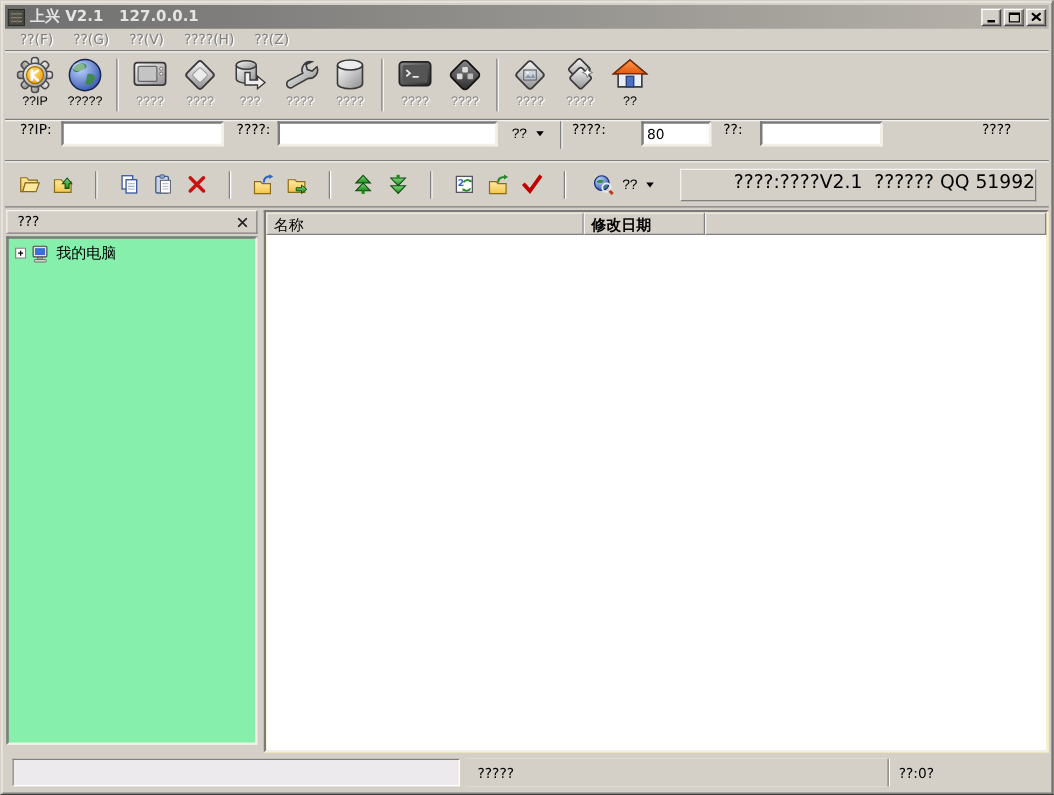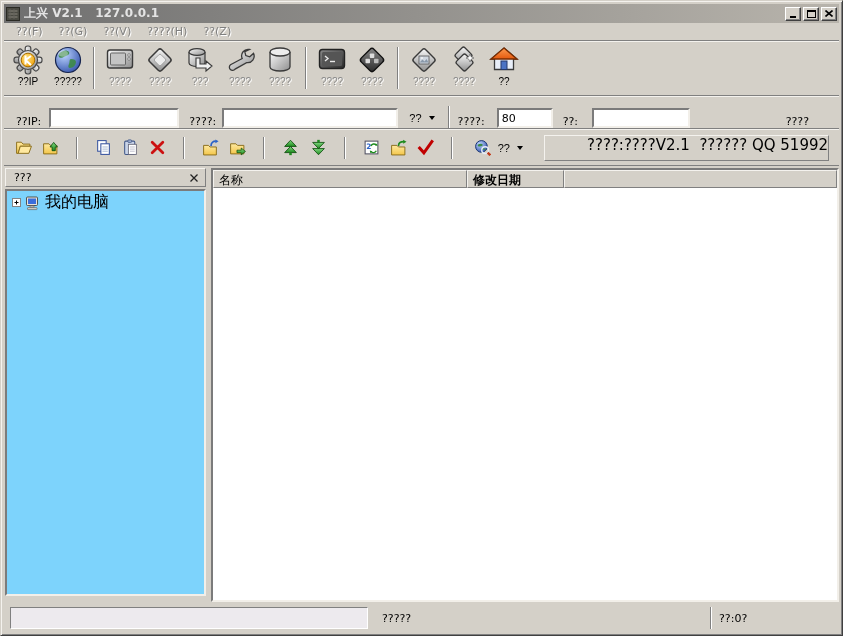--- a/index.html
+++ b/index.html
@@ -26,21 +26,21 @@
   .menu-item{padding:0 8px;text-shadow:1px 1px 0 #fff;}
   
   .band{border-top:1px solid #f4f2ee;border-bottom:1px solid #808080;}
   .band1{height:55px;flex:0 0 55px;display:flex;align-items:flex-start;padding:3px 4px 0;}
   .tbtn{width:38px;height:48px;background:transparent;border:none;padding:0;margin:0 1px;
     display:flex;flex-direction:column;align-items:center;gap:1px;}
   .tbtn svg{width:30px;height:30px;flex:0 0 30px;}
   .tlabel{font-size:10px;color:#000;white-space:nowrap;line-height:11px;}
   .tbtn.disabled .tlabel{color:#8a8a8a;text-shadow:1px 1px 0 #fff;}
   .vsep{width:2px;height:42px;margin:2px 5px 0;border-left:1px solid #808080;border-right:1px solid #fff;}
-  .band2{height:33px;flex:0 0 33px;display:flex;align-items:flex-end;padding:0 12px;font-size:11px;}
+  .band2{height:33px;flex:0 0 33px;display:flex;align-items:flex-start;padding:0 12px;font-size:11px;}
   .flabel{white-space:nowrap;color:#000;}
   .field{height:20px;border:2px solid;border-color:#7b7b7b #f2efe9 #f2efe9 #7b7b7b;
     background:#fff;font-size:11px;padding:1px 3px;font-family:inherit;}
   .dropbtn{display:flex;align-items:center;gap:7px;height:20px;padding:0 5px;
     background:transparent;border:none;font-size:11px;color:#000;}
   .arr{width:0;height:0;border-left:3px solid transparent;border-right:3px solid transparent;
     border-top:4px solid #000;}
   .vsep2{width:2px;height:22px;border-left:1px solid #808080;border-right:1px solid #fff;margin:0 8px;}
   .band3{height:37px;flex:0 0 37px;display:flex;align-items:center;padding:0 10px;gap:8px;}
   .sbtn{width:22px;height:22px;background:transparent;border:none;padding:0;
@@ -51,22 +51,22 @@
     padding-left:42px;font-size:15px;white-space:pre;color:#000;}
   
   .main{flex:1;min-height:0;display:flex;padding-top:2px;}
   .left-panel{width:203px;flex:0 0 203px;display:flex;flex-direction:column;
     padding:0 1px 6px 1px;}
   .panel-header{height:19px;flex:0 0 19px;display:flex;align-items:center;
     justify-content:space-between;padding:0 4px 0 8px;font-size:11px;
     border:1px solid;border-color:#f4f2ee #808080 #808080 #f4f2ee;margin-bottom:2px;}
   .panel-close{width:14px;height:13px;background:transparent;border:none;padding:0;
     display:flex;align-items:center;justify-content:center;}
-  .tree{flex:1;background:#7dd3fc;border:2px solid;border-color:#7b7b7b #f2efe9 #f2efe9 #7b7b7b;
-    padding:3px 2px;font-size:16px;overflow:hidden;}
+  .tree{flex:1;background:#86efac;border:2px solid;border-color:#7b7b7b #f2efe9 #f2efe9 #7b7b7b;
+    padding:3px 2px;font-size:12px;overflow:hidden;}
   .tree-row{display:flex;align-items:center;height:17px;gap:4px;padding-left:3px;}
   .tree-row .ticon{width:16px;height:16px;flex:0 0 16px;}
   .expander{width:9px;height:9px;flex:0 0 9px;}
   .connector{width:9px;height:17px;flex:0 0 9px;position:relative;}
   .connector::before{content:"";position:absolute;left:4px;top:-4px;height:12px;
     border-left:1px dotted #9a9a9a;}
   .connector::after{content:"";position:absolute;left:4px;top:8px;width:5px;
     border-top:1px dotted #9a9a9a;}
   .tree-label{white-space:nowrap;color:#000;}
   .splitter{width:4px;flex:0 0 4px;}
@@ -276,21 +276,21 @@
     <span class="flabel">??IP:</span>
     <input class="field" style="width: 130px; margin-left: 8px;" value="">
     <span class="flabel" style="margin-left:10px;">????:</span>
     <input class="field" style="width: 176px; margin-left: 6px;" value="">
     <button class="dropbtn" style="margin-left:6px;">
       <span>??</span>
       <span class="arr"></span>
     </button>
     <span class="vsep2"></span>
     <span class="flabel">????:</span>
-    <input class="field" style="width: 56px; margin-left: 12px;" value="80">
+    <input class="field" style="width: 56px; margin-left: 28px;" value="80">
     <span class="flabel" style="margin-left:10px;">??:</span>
     <input class="field" style="width: 98px; margin-left: 14px;" value="">
     <span class="flabel" style="margin-left:auto;margin-right:18px;">????</span>
   </div>
 
   <div class="band band3">
     <button class="sbtn">
       <svg viewBox="0 0 16 16">
         <path d="M1.5 3h4.5L7.5 4.8h6.5v2H5L3 13.5H1.5z" fill="url(#g-folder)" stroke="#8a6d1a" stroke-width="0.9"></path>
         <path d="M5 6.8h10.5L13 13.5H3z" fill="#ffe9a0" stroke="#8a6d1a" stroke-width="0.9"></path>

